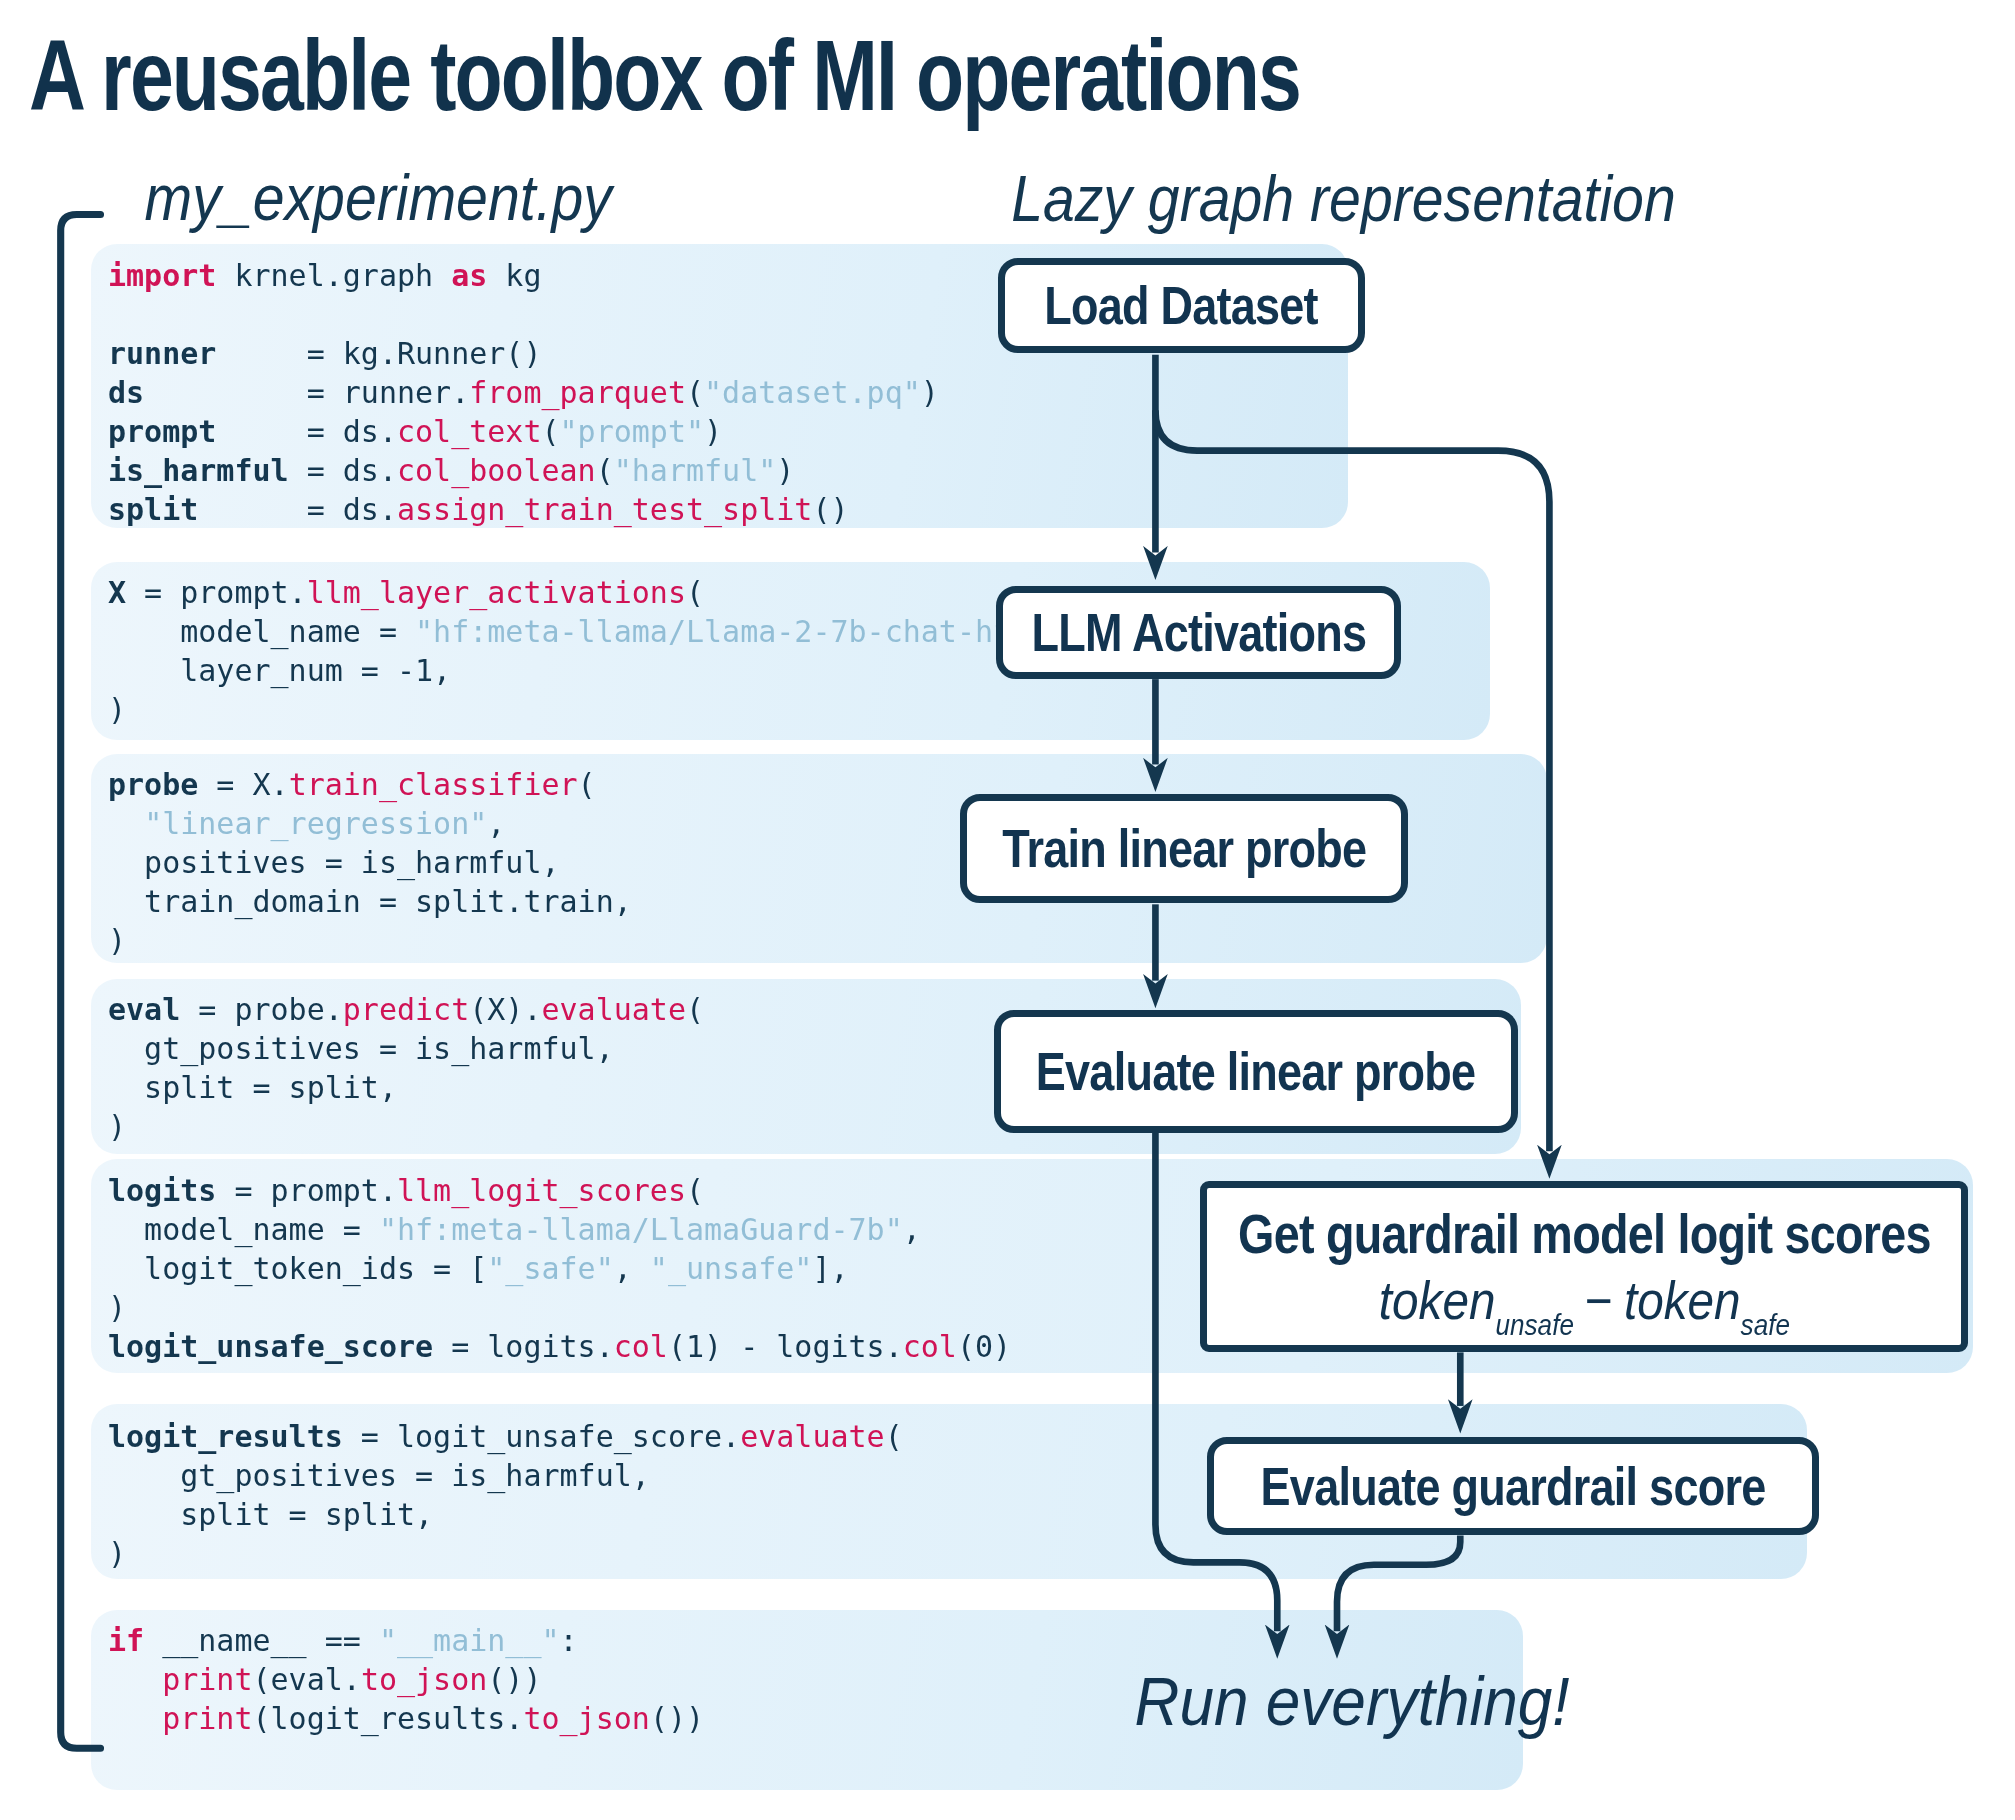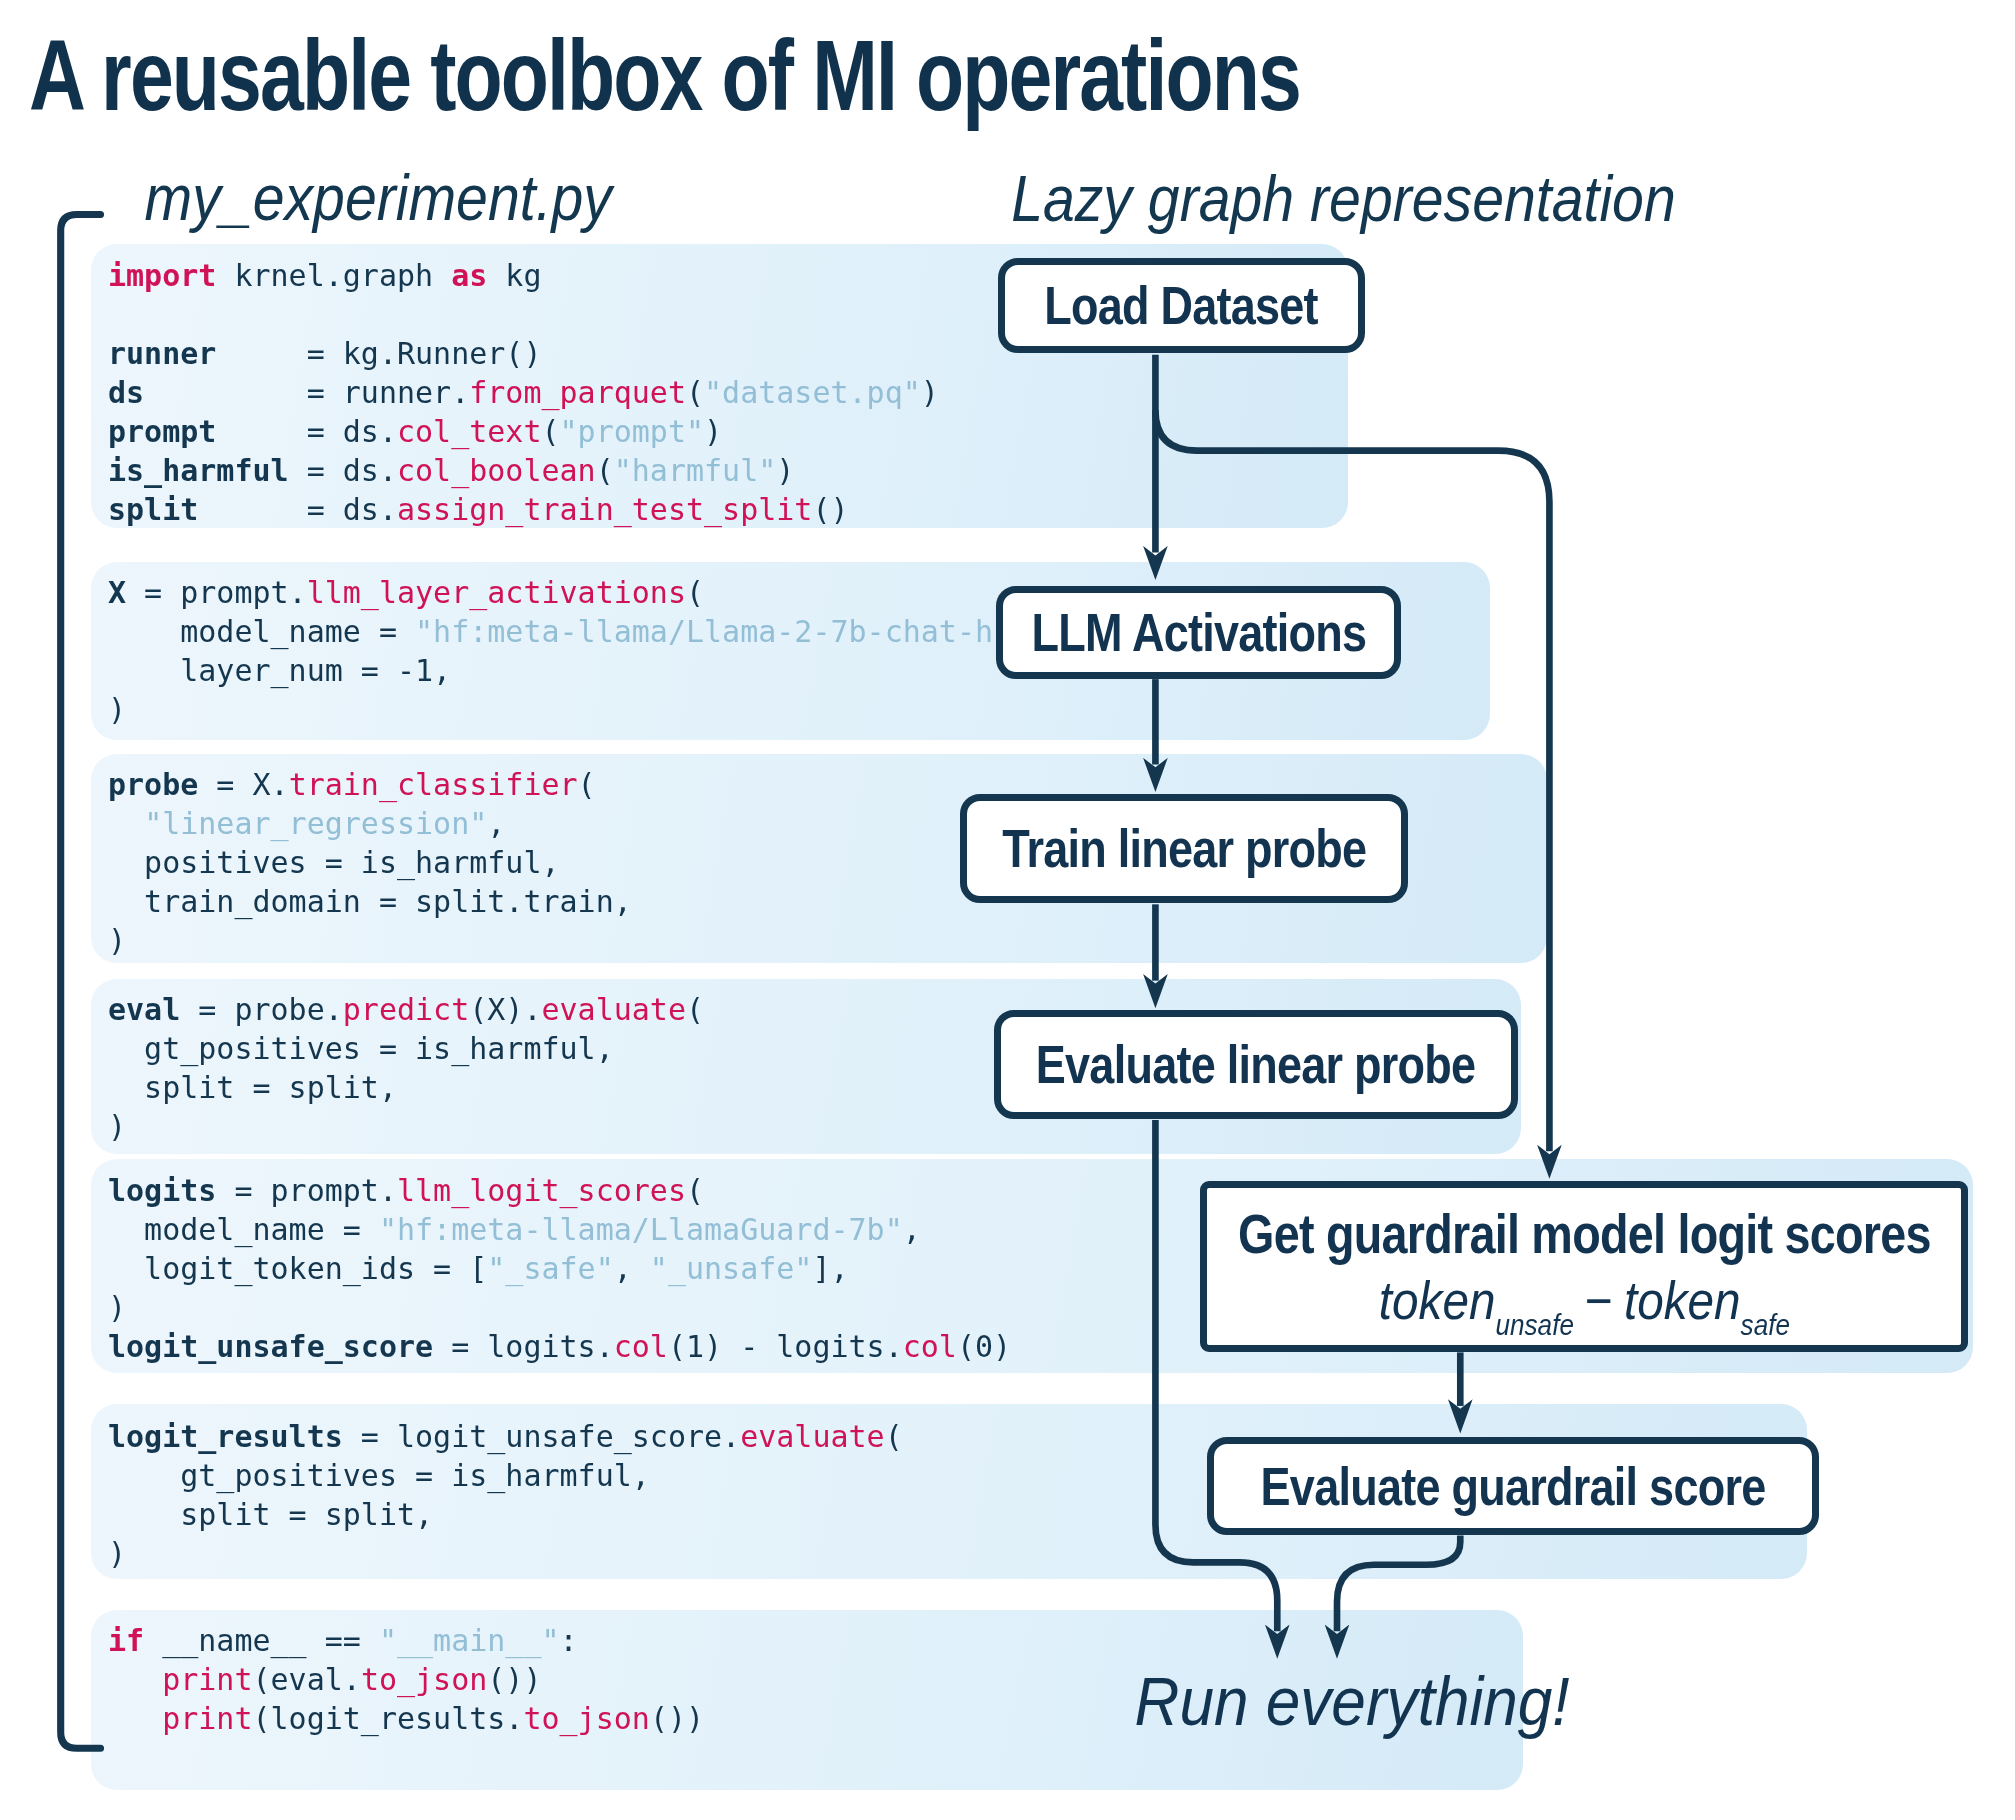--- a/index.html
+++ b/index.html
@@ -120,21 +120,21 @@
   </div>
 
   <div class="node" style="left:972px;top:586px;width:405px;height:93px;">
     <span class="nlabel">LLM Activations</span>
   </div>
 
   <div class="node" style="left:936px;top:794px;width:448px;height:109px;">
     <span class="nlabel">Train linear probe</span>
   </div>
 
-  <div class="node" style="left:970px;top:1010px;width:524px;height:109px;text-align:right;">
+  <div class="node" style="left:970px;top:1010px;width:524px;height:123px;text-align:right;">
     <span class="nlabel">Evaluate linear probe</span>
   </div>
 
   <div class="node" style="left:1176px;top:1181px;width:768px;height:171px;border-radius:9px;">
     <span class="nlabel" style="font-size:55px">Get guardrail model logit scores</span>
     <span class="nmath">
       <span>token</span><span class="msub">unsafe</span><span class="mop">−</span><span>token</span><span class="msub">safe</span>
     </span>
   </div>
 

